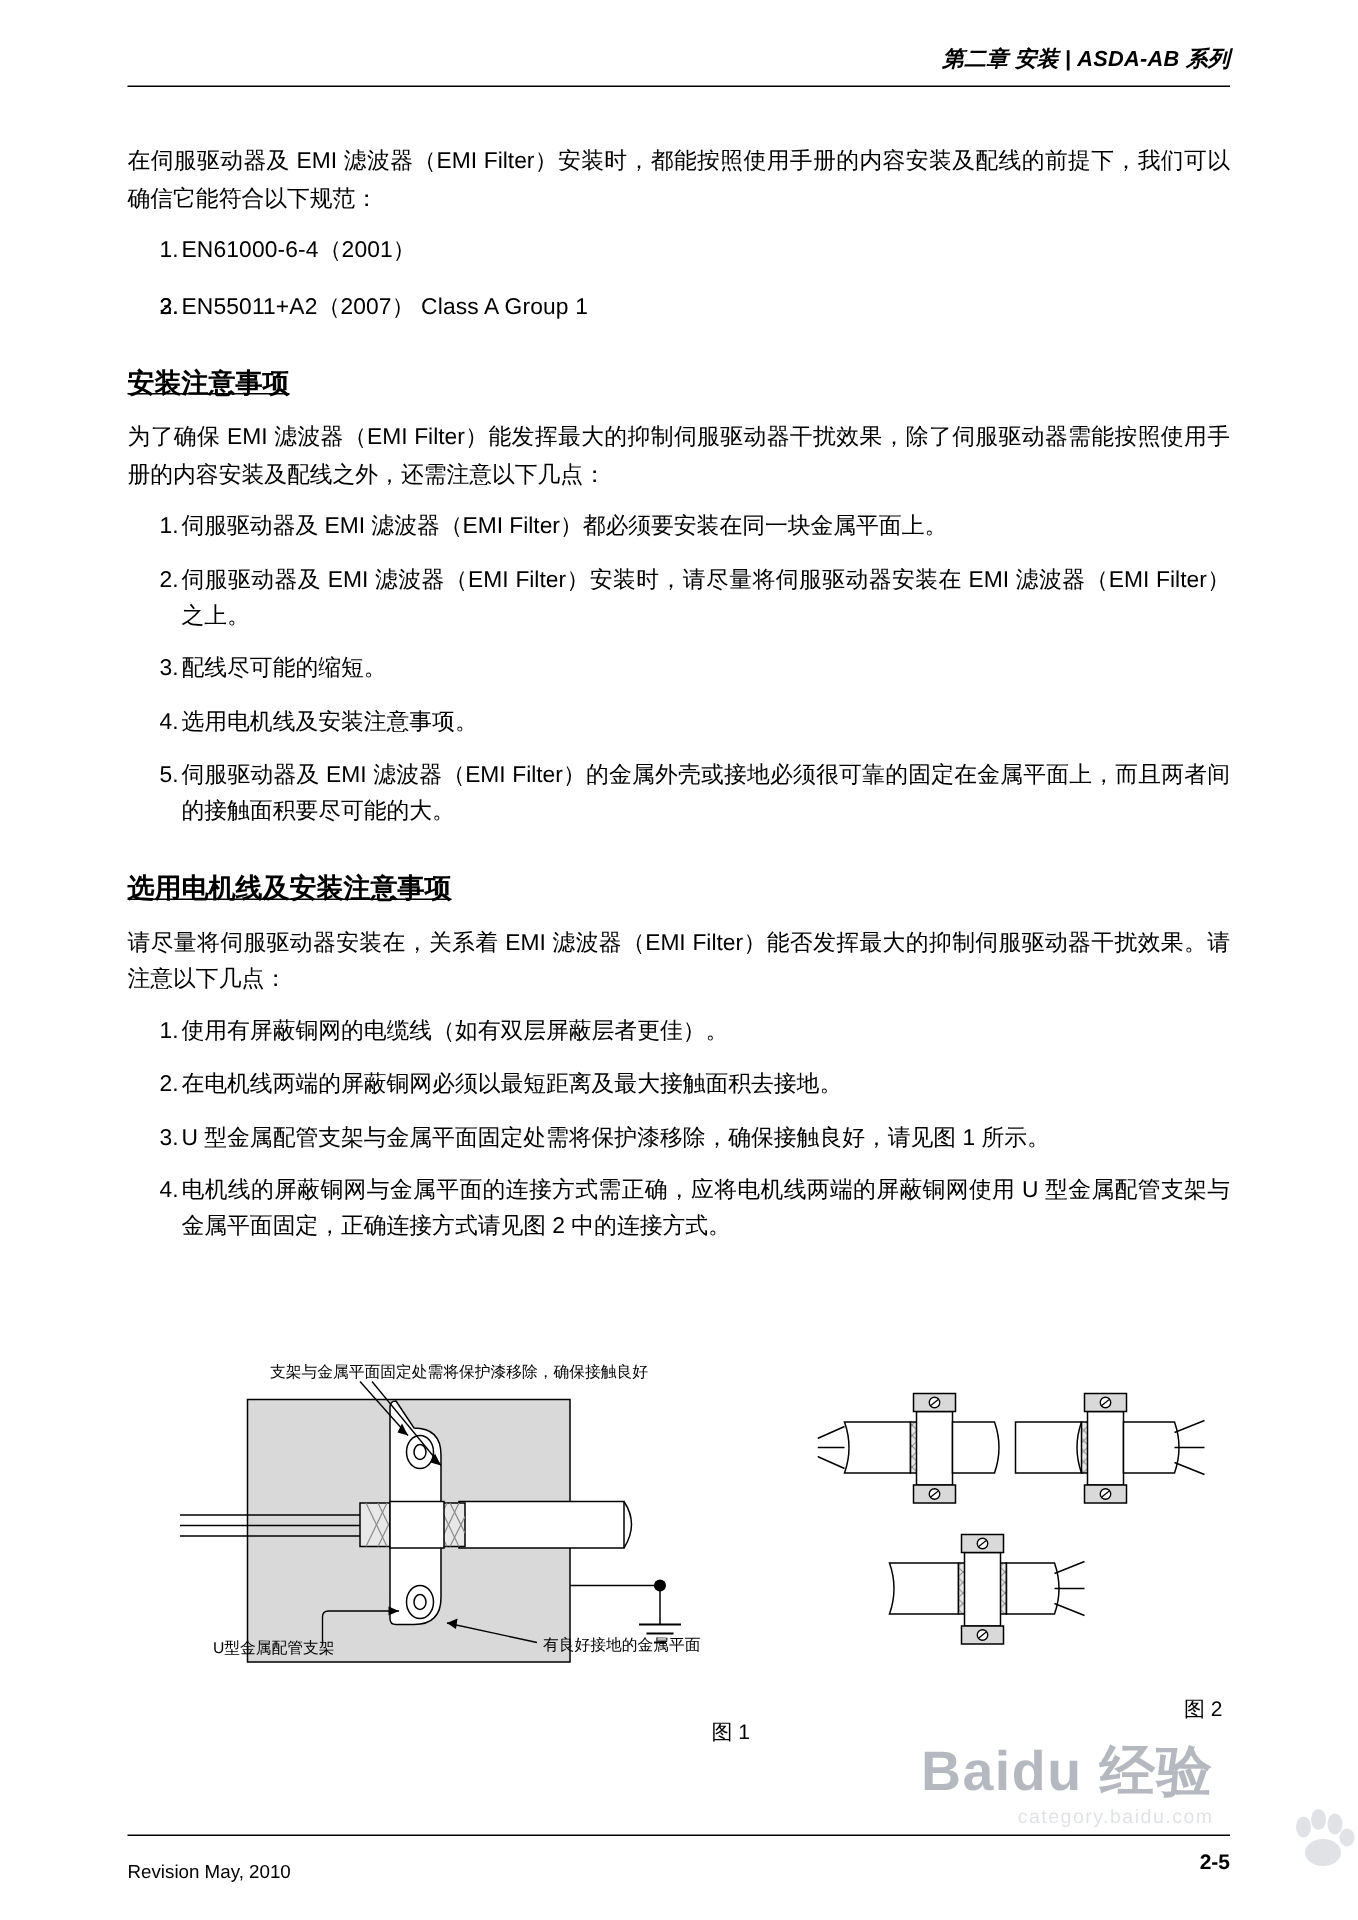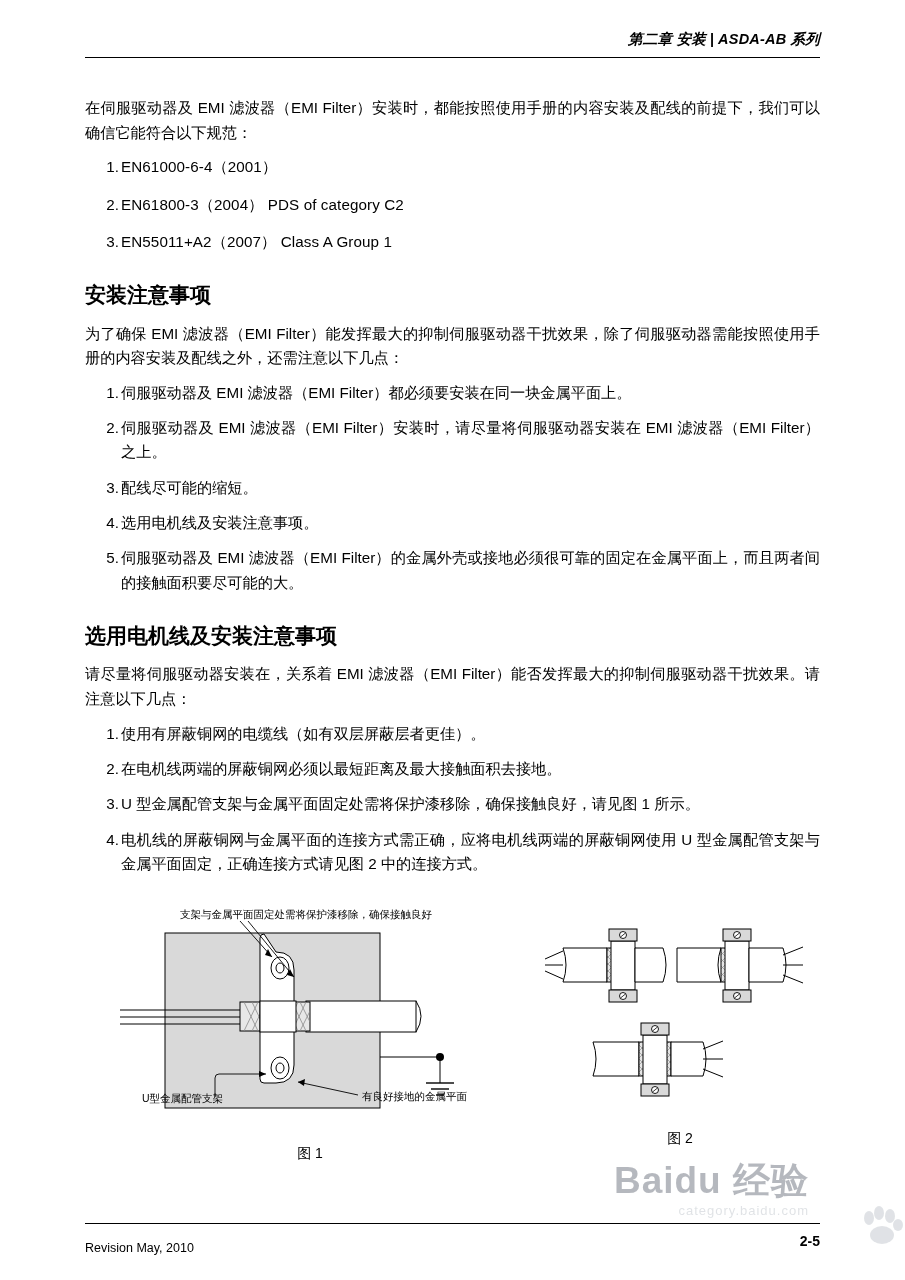--- a/index.html
+++ b/index.html
@@ -50,24 +50,25 @@
     width: 735px;
     margin-top: 16px;
   }
   p.para {
     margin: 0 0 4px 0;
     font-size: 15.2px;
     line-height: 1.62;
     text-align: justify;
   }
   h2.section {
-    font-size: 21px;
+    font-size: 18px;
     font-weight: bold;
     margin: 26px 0 12px 0;
     line-height: 1.4;
+    text-decoration: underline;
   }
   ol.list {
     margin: 10px 0 0 0;
     padding: 0;
     list-style: none;
   }
   ol.list > li {
     font-size: 15.2px;
     line-height: 1.6;
     margin-bottom: 11px;
@@ -87,21 +88,21 @@
   
   .figures {
     position: absolute;
     top: 905px;
     left: 85px;
     width: 735px;
     height: 290px;
   }
   .fig-caption {
     font-size: 14px;
-    text-align: center;
+    text-align: right;
     margin-top: 6px;
   }
   .fig1-wrap { position: absolute; left: 35px; top: 0; width: 380px; }
   .fig2-wrap { position: absolute; left: 460px; top: 10px; width: 270px; }
   
   .footer-rule {
     position: absolute;
     bottom: 56px;
     left: 85px;
     right: 85px;
@@ -163,21 +164,21 @@
     <span>第二章 安装</span><span class="sep">|</span><span>ASDA-AB 系列</span>
   </div>
   <div class="header-rule"></div>
 
   <div class="content">
 
     <p class="para">在伺服驱动器及 EMI 滤波器（EMI Filter）安装时，都能按照使用手册的内容安装及配线的前提下，我们可以确信它能符合以下规范：</p>
 
     <ol class="list tight">
       <li><span class="num">1.</span><span class="mono-sp">EN61000-6-4（2001）</span></li>
-      <li><span class="num">2.</span><span class="mono-sp">EN61800-3（2004）   PDS of category C2</span></li>
+      <li><span class="num">2.</span></li>
       <li><span class="num">3.</span><span class="mono-sp">EN55011+A2（2007）   Class A   Group 1</span></li>
     </ol>
 
     <h2 class="section">安装注意事项</h2>
     <p class="para">为了确保 EMI 滤波器（EMI Filter）能发挥最大的抑制伺服驱动器干扰效果，除了伺服驱动器需能按照使用手册的内容安装及配线之外，还需注意以下几点：</p>
 
     <ol class="list">
       <li><span class="num">1.</span><span>伺服驱动器及 EMI 滤波器（EMI Filter）都必须要安装在同一块金属平面上。</span></li>
       <li><span class="num">2.</span><span>伺服驱动器及 EMI 滤波器（EMI Filter）安装时，请尽量将伺服驱动器安装在 EMI 滤波器（EMI Filter）之上。</span></li>
       <li><span class="num">3.</span><span>配线尽可能的缩短。</span></li>

